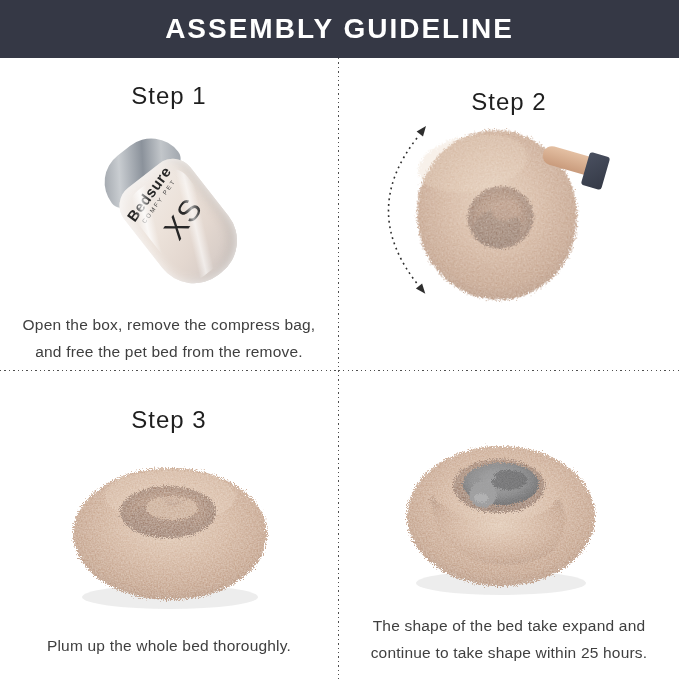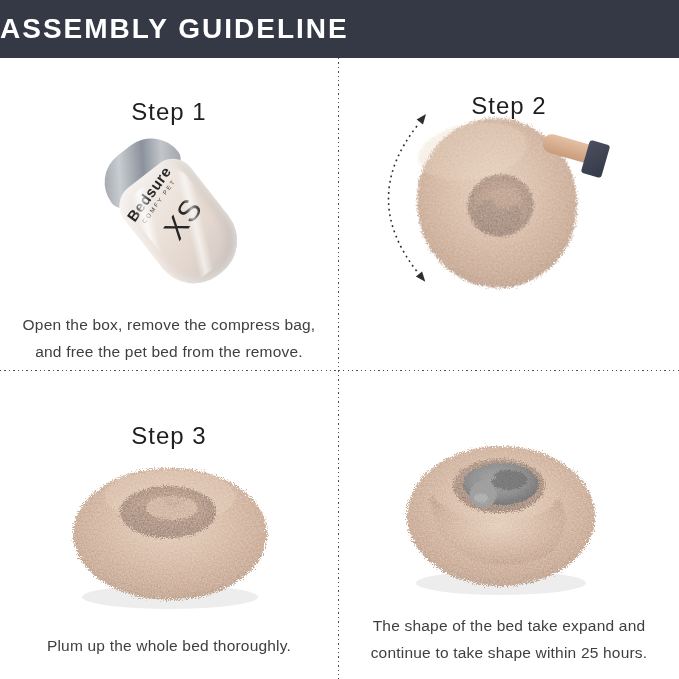--- a/index.html
+++ b/index.html
@@ -4,45 +4,45 @@
 <style>
   html,body{margin:0;padding:0;background:#fff;}
   .poster{
     position:relative; width:679px; height:679px; overflow:hidden;
     background:#fff; font-family:"Liberation Sans", sans-serif;
   }
   
   .banner{
     position:absolute; left:0; top:0; width:679px; height:58px;
     background:var(--header-bg,#353845);
-    display:flex; align-items:center; justify-content:flex-start;
+    display:flex; align-items:center; justify-content:center;
   }
   .banner h1{
     margin:0; color:var(--header-text,#ffffff);
     font-size:28px; font-weight:bold; letter-spacing:2px;
   }
   
   .divider-v{
     position:absolute; left:338px; top:58px; height:621px; width:2px;
     background-image:repeating-linear-gradient(to bottom, var(--divider,#4f4f4f) 0 1.3px, transparent 1.3px 4.4px);
     background-size:1.3px 100%; background-repeat:no-repeat;
   }
   .divider-h{
     position:absolute; left:0; top:370px; width:679px; height:2px;
     background-image:repeating-linear-gradient(to right, var(--divider,#4f4f4f) 0 1.3px, transparent 1.3px 4.4px);
     background-size:100% 1.3px; background-repeat:no-repeat;
   }
   
   .cell{position:absolute; overflow:hidden;}
   .cell1{left:0;   top:58px;  width:338px; height:312px;}
-  .cell2{left:339px;top:52px; width:340px; height:312px;}
+  .cell2{left:339px;top:64px; width:340px; height:312px;}
   .cell3{left:0;   top:390px; width:338px; height:309px;}
   .cell4{left:339px;top:370px;width:340px; height:309px;}
   .step-title{
-    margin:16px; text-align:center; color:var(--title-text,#1e1e1e);
+    margin:0; text-align:center; color:var(--title-text,#1e1e1e);
     font-size:24px; font-weight:500; letter-spacing:1px;
   }
   .cell1 .step-title,.cell2 .step-title{padding-top:24px;}
   .cell3 .step-title,.cell4 .step-title{padding-top:16px;}
   .caption{
     position:absolute; left:0; right:0; margin:12px; text-align:center;
     color:var(--caption-text,#3f3f3f); font-size:15.5px; line-height:27px; letter-spacing:.2px;
   }
   .cell1 .caption,.cell2 .caption{top:241px;}
   .cell3 .caption,.cell4 .caption{top:230px;}

